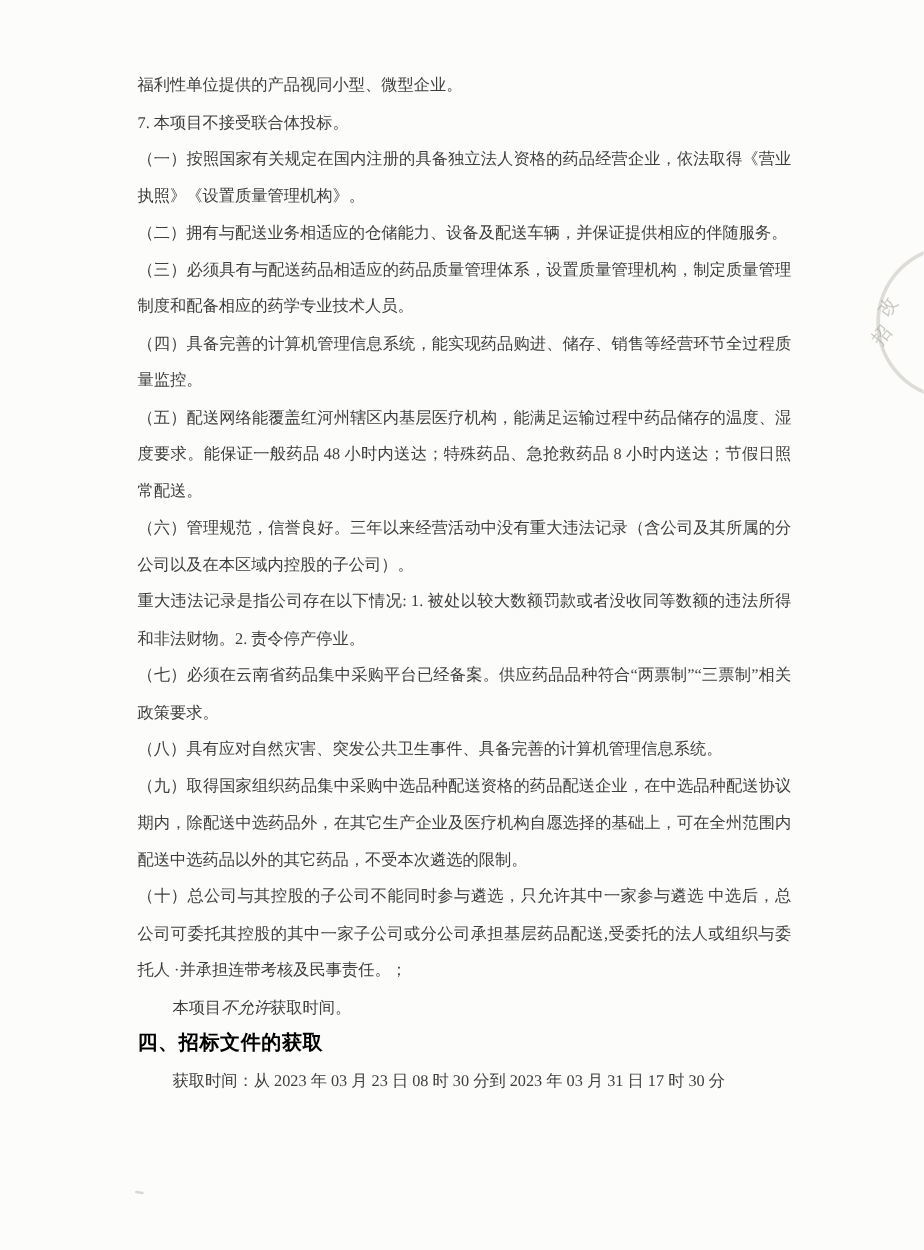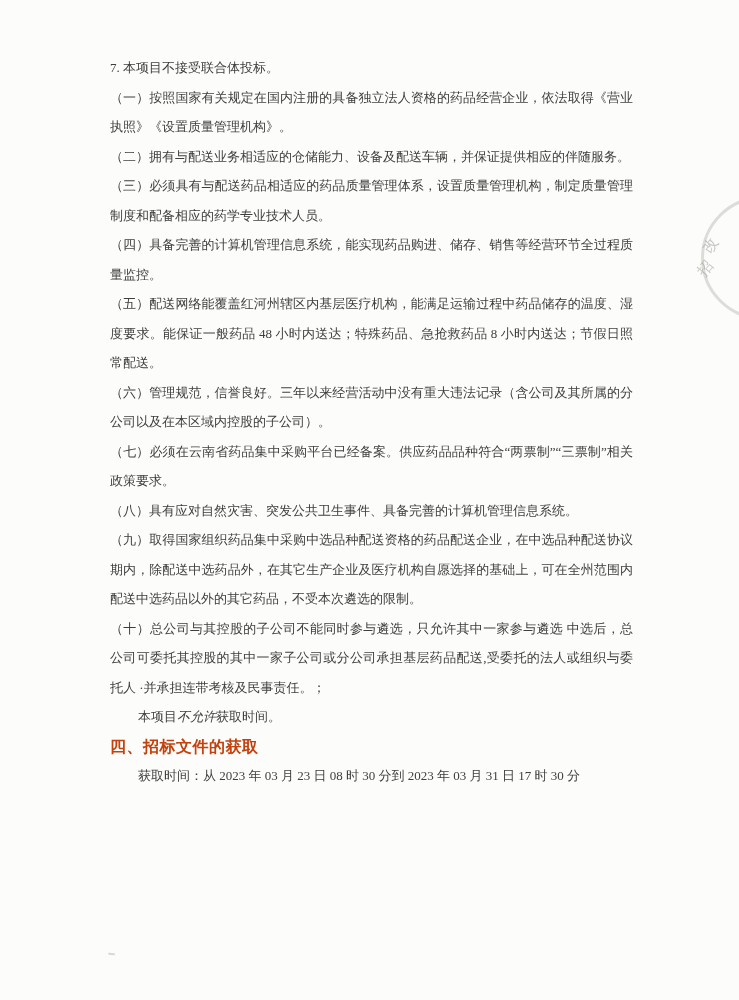--- a/index.html
+++ b/index.html
@@ -32,21 +32,21 @@
     text-align: justify;
     letter-spacing: 0px;
   }
   p.indent2 {
     text-indent: 28px;
   }
   p.heading {
     font-size: 16px;
     font-weight: bold;
     line-height: 29.5px;
-    color: #c2410c;
+    color: #000000;
     letter-spacing: 0.5px;
   }
   .italic {
     font-style: italic;
   }
   
   .stamp {
     position: absolute;
     left: 701px;
     top: 196px;
@@ -82,27 +82,29 @@
     transform: rotate(8deg);
     border-radius: 1px;
   }
 </style>
 </head>
 <body>
 
 <div class="page" style="background: rgb(252, 252, 251); color: rgb(62, 62, 62);">
 
   <div class="content">
+      <p class="body"><span>福利性单位提供的产品视同小型、微型企业。</span></p>
       <p class="body"><span>7. 本项目不接受联合体投标。</span></p>
       <p class="body"><span>（一）按照国家有关规定在国内注册的具备独立法人资格的药品经营企业，依法取得《营业执照》《设置质量管理机构》。</span></p>
       <p class="body"><span>（二）拥有与配送业务相适应的仓储能力、设备及配送车辆，并保证提供相应的伴随服务。</span></p>
       <p class="body"><span>（三）必须具有与配送药品相适应的药品质量管理体系，设置质量管理机构，制定质量管理制度和配备相应的药学专业技术人员。</span></p>
       <p class="body"><span>（四）具备完善的计算机管理信息系统，能实现药品购进、储存、销售等经营环节全过程质量监控。</span></p>
       <p class="body"><span>（五）配送网络能覆盖红河州辖区内基层医疗机构，能满足运输过程中药品储存的温度、湿度要求。能保证一般药品 48 小时内送达；特殊药品、急抢救药品 8 小时内送达；节假日照常配送。</span></p>
       <p class="body"><span>（六）管理规范，信誉良好。三年以来经营活动中没有重大违法记录（含公司及其所属的分公司以及在本区域内控股的子公司）。</span></p>
+      <p class="body"><span>重大违法记录是指公司存在以下情况: 1. 被处以较大数额罚款或者没收同等数额的违法所得和非法财物。2. 责令停产停业。</span></p>
       <p class="body"><span>（七）必须在云南省药品集中采购平台已经备案。供应药品品种符合“两票制”“三票制”相关政策要求。</span></p>
       <p class="body"><span>（八）具有应对自然灾害、突发公共卫生事件、具备完善的计算机管理信息系统。</span></p>
       <p class="body"><span>（九）取得国家组织药品集中采购中选品种配送资格的药品配送企业，在中选品种配送协议期内，除配送中选药品外，在其它生产企业及医疗机构自愿选择的基础上，可在全州范围内配送中选药品以外的其它药品，不受本次遴选的限制。</span></p>
       <p class="body"><span>（十）总公司与其控股的子公司不能同时参与遴选，只允许其中一家参与遴选  中选后，总公司可委托其控股的其中一家子公司或分公司承担基层药品配送,受委托的法人或组织与委托人 ·并承担连带考核及民事责任。；</span></p>
       <p class="body indent2"><span>本项目</span><span class="italic">不允许</span><span>获取时间。</span></p>
       <p class="heading"><span>四、招标文件的获取</span></p>
       <p class="body indent2"><span>获取时间：从 2023 年 03 月 23 日  08 时 30 分到 2023 年 03 月 31 日  17 时 30 分</span></p>
     </div>
 
   <div class="stamp"></div>

